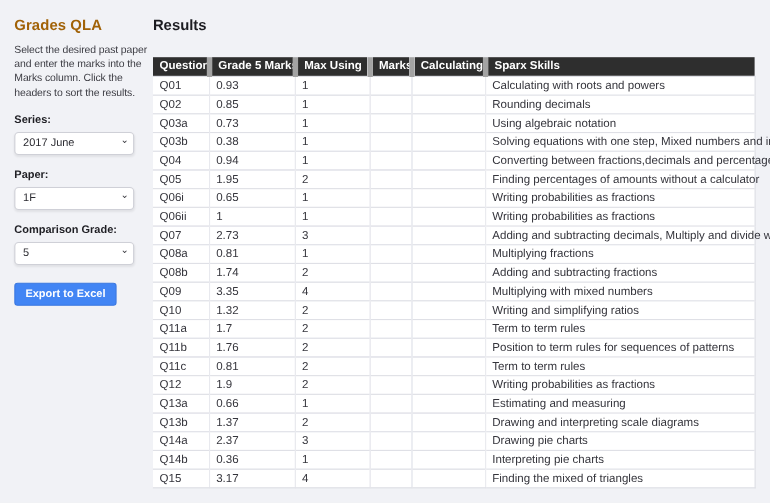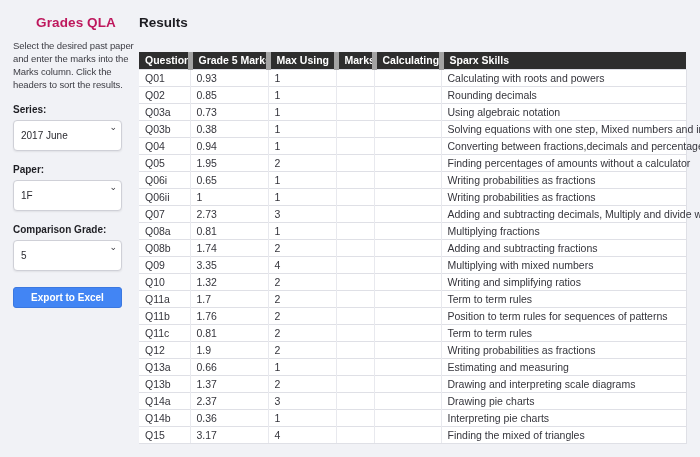--- a/index.html
+++ b/index.html
@@ -14,39 +14,39 @@
   html,body{width:700px;height:457px;overflow:hidden;}
   body{
     background:var(--page-bg);
     font-family:"Liberation Sans","DejaVu Sans",sans-serif;
     color:var(--text);
   }
   .layout{display:flex;width:700px;height:457px;}
 
   
   .sidebar{width:139px;flex:0 0 139px;padding:15px 0 0 13px;}
-  .sidebar h1{font-size:13.5px;font-weight:bold;color:#be185d;letter-spacing:.1px;text-align:center;}
+  .sidebar h1{font-size:13.5px;font-weight:bold;color:#a16207;letter-spacing:.1px;}
   .sidebar .desc{
     margin-top:9px;width:126px;font-size:9.5px;line-height:13px;
     color:#3d3d44;letter-spacing:-.1px;
   }
   .field-label{display:block;margin-top:13px;font-size:10px;font-weight:bold;color:#1f1f24;}
   .select-wrap{position:relative;width:109px;margin-top:5px;}
   .select-wrap select{
-    width:109px;height:31px;font-size:10px;color:#2b2b31;
+    width:109px;height:21px;font-size:10px;color:#2b2b31;
     font-family:"Liberation Sans","DejaVu Sans",sans-serif;
     border:1px solid #cfd0d7;border-radius:4px;background:#fff;
     padding:0 16px 0 7px;appearance:none;-webkit-appearance:none;
     box-shadow:0 1px 2px rgba(0,0,0,.07);
   }
   .select-wrap .chevron{
     position:absolute;right:5px;top:2px;font-size:9px;color:#3a3a40;pointer-events:none;
   }
   .export-btn{
-    display:block;margin-top:16px;width:109px;height:21px;
+    display:block;margin-top:16px;width:93px;height:21px;
     background:var(--accent);border:1px solid #3b78e0;border-radius:3px;
     color:#fff;font-size:10px;font-weight:bold;text-align:center;line-height:19px;
     font-family:"Liberation Sans","DejaVu Sans",sans-serif;cursor:pointer;
   }
 
   
   .main{flex:1;padding-top:15px;}
   .main h2{font-size:13.5px;font-weight:bold;color:#1c1c21;margin-bottom:22px;}
   table.results{
     border-collapse:collapse;table-layout:fixed;width:547px;

